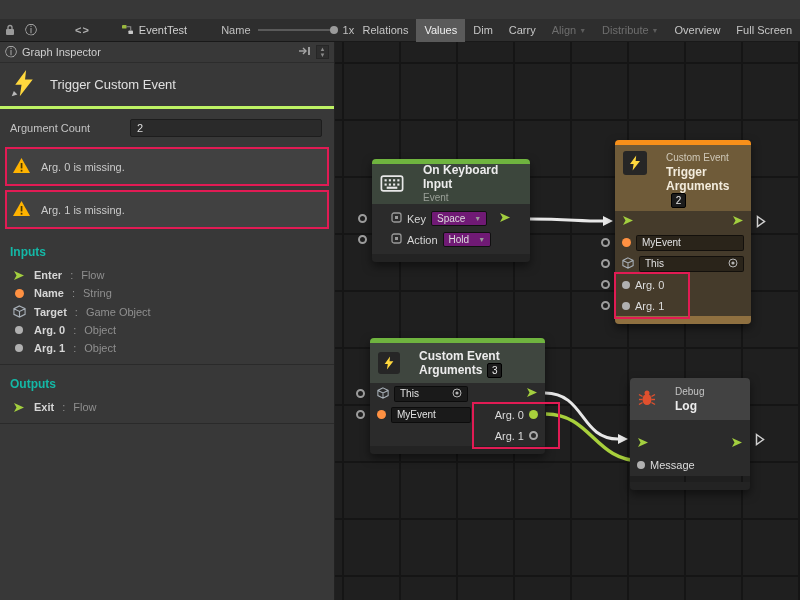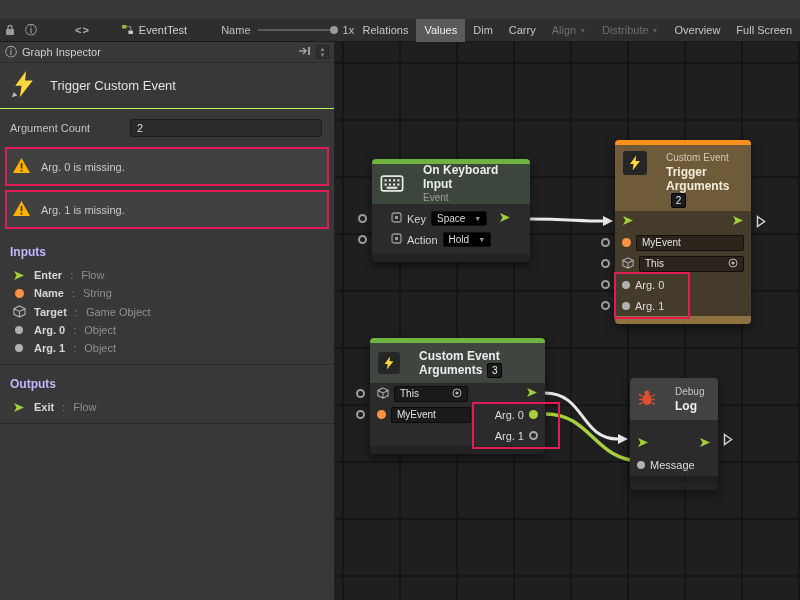--- a/index.html
+++ b/index.html
@@ -35,28 +35,28 @@
 
   
   .inspector { position:absolute; left:0; top:42px; width:335px; height:558px; background:#383838;
     border-right:1px solid #222; }
   .insp-header { height:21px; display:flex; align-items:center; gap:5px; padding:0 5px;
     border-bottom:1px solid #2c2c2c; color:#cfcfcf; }
   .glyph-info { color:#bdbdbd; font-size:12px; }
   .scroll-box { display:flex; flex-direction:column; width:13px; line-height:6px; text-align:center;
     color:#8a8a8a; font-size:6px; background:#2e2e2e; border:1px solid #262626; }
   .insp-title { height:46px; display:flex; align-items:center; gap:12px; padding:0 10px;
-    border-bottom:1px solid #bef264; font-size:13px; color:#e0e0e0; }
+    border-bottom:3px solid #bef264; font-size:13px; color:#e0e0e0; }
   .insp-row { display:flex; align-items:center; padding:10px 12px 6px 10px; }
   .insp-row label { width:120px; color:#c4c4c4; }
   .insp-input { flex:1; height:18px; background:#2a2a2a; border:1px solid #1d1d1d; border-radius:2px;
     color:#dedede; padding:0 6px; font-size:11px; font-family:"Liberation Sans",sans-serif; outline:none; }
   .warning-box { margin:4px 5px; background:#414141; border:2px solid #e11b54;
     display:flex; align-items:center; gap:10px; padding:8px 5px; min-height:37px; color:#cacaca; }
-  .section-h { font-weight:bold; color:#c4b5fd; font-size:12px; padding:12px 10px 7px; }
+  .section-h { font-weight:bold; color:#14b8a6; font-size:12px; padding:12px 10px 7px; }
   .pin-item { display:flex; align-items:center; gap:8px; padding:3px 12px; }
   .pin-icn { width:14px; display:flex; justify-content:center; align-items:center; }
   .pin-name { color:#d6d6d6; font-weight:bold; }
   .pin-sep, .pin-type { color:#8f8f8f; }
   .divider { border-top:1px solid #2a2a2a; margin-top:7px; }
 
   
   .dot { display:inline-block; border-radius:50%; }
   .dot.orange { width:9px; height:9px; background:#ff9142; }
   .dot.gray   { width:8px; height:8px; background:#b0b0b0; }
@@ -78,21 +78,21 @@
   .ntitle { font-size:12px; font-weight:bold; color:#ececec; }
   .nsub { font-size:10px; color:#9aa098; }
   .badge { display:inline-block; min-width:15px; padding:0 3px; margin-left:5px; text-align:center;
     background:#1b1b1b; border:1px solid #000; border-radius:2px; font-size:10px; line-height:13px;
     color:#e8e8e8; font-weight:normal; }
   .nfoot { height:8px; border-radius:0 0 4px 4px; }
   .prow { height:21px; display:flex; align-items:center; gap:5px; padding:0 7px; color:#d6d6d6; }
   .nfield { display:flex; align-items:center; gap:4px; height:16px; padding:0 5px; border-radius:2px;
     background:rgba(0,0,0,.38); border:1px solid rgba(0,0,0,.55); font-size:10px; color:#e2e2e2; }
   .ndrop { display:flex; align-items:center; gap:9px; height:15px; padding:0 5px; border-radius:2px;
-    background:#000000; border:1px solid #101010; font-size:10px; color:#dcdcdc; }
+    background:#701a75; border:1px solid #101010; font-size:10px; color:#dcdcdc; }
   .lport { position:absolute; left:-14px; width:9px; height:9px; border:2px solid #9c9c9c;
     border-radius:50%; background:transparent; }
   .marker { position:absolute; }
   .arg-label { font-size:11px; color:#dcdcdc; }
 
   
   .node-kb { left:37px; top:117px; width:158px; }
   .node-kb .stripe { background:#6fb43f; }
   .node-kb .nhead { background:#3c463c; height:40px; }
   .node-kb .nbody { background:#2b2b2b; padding:4px 12px; }
@@ -107,21 +107,21 @@
   .node-tr .nfoot { background:#8f7040; }
 
   
   .node-ar { left:35px; top:296px; width:175px; }
   .node-ar .stripe { background:#6fb43f; }
   .node-ar .nhead { background:#3f463f; height:40px; }
   .node-ar .nbody { background:#2b2b2b; }
   .node-ar .nfoot { background:#232323; }
 
   
-  .node-db { left:295px; top:336px; width:88px; }
+  .node-db { left:295px; top:336px; width:120px; }
   .node-db .nhead { background:#424242; height:42px; border-radius:4px 4px 0 0; }
   .node-db .nbody { background:#2b2b2b; padding-top:12px; }
   .node-db .nbody .prow { height:22px; }
   .node-db .nfoot { background:#232323; height:8px; margin-top:6px; }
 
   .icon-box { width:24px; height:24px; background:#262626; border-radius:3px;
     display:flex; align-items:center; justify-content:center; flex:0 0 auto; }
 
   .anno { position:absolute; border:2px solid #e11b54; z-index:6; }
   .anno-trigger { left:279px; top:230px; width:76px; height:47px; }

